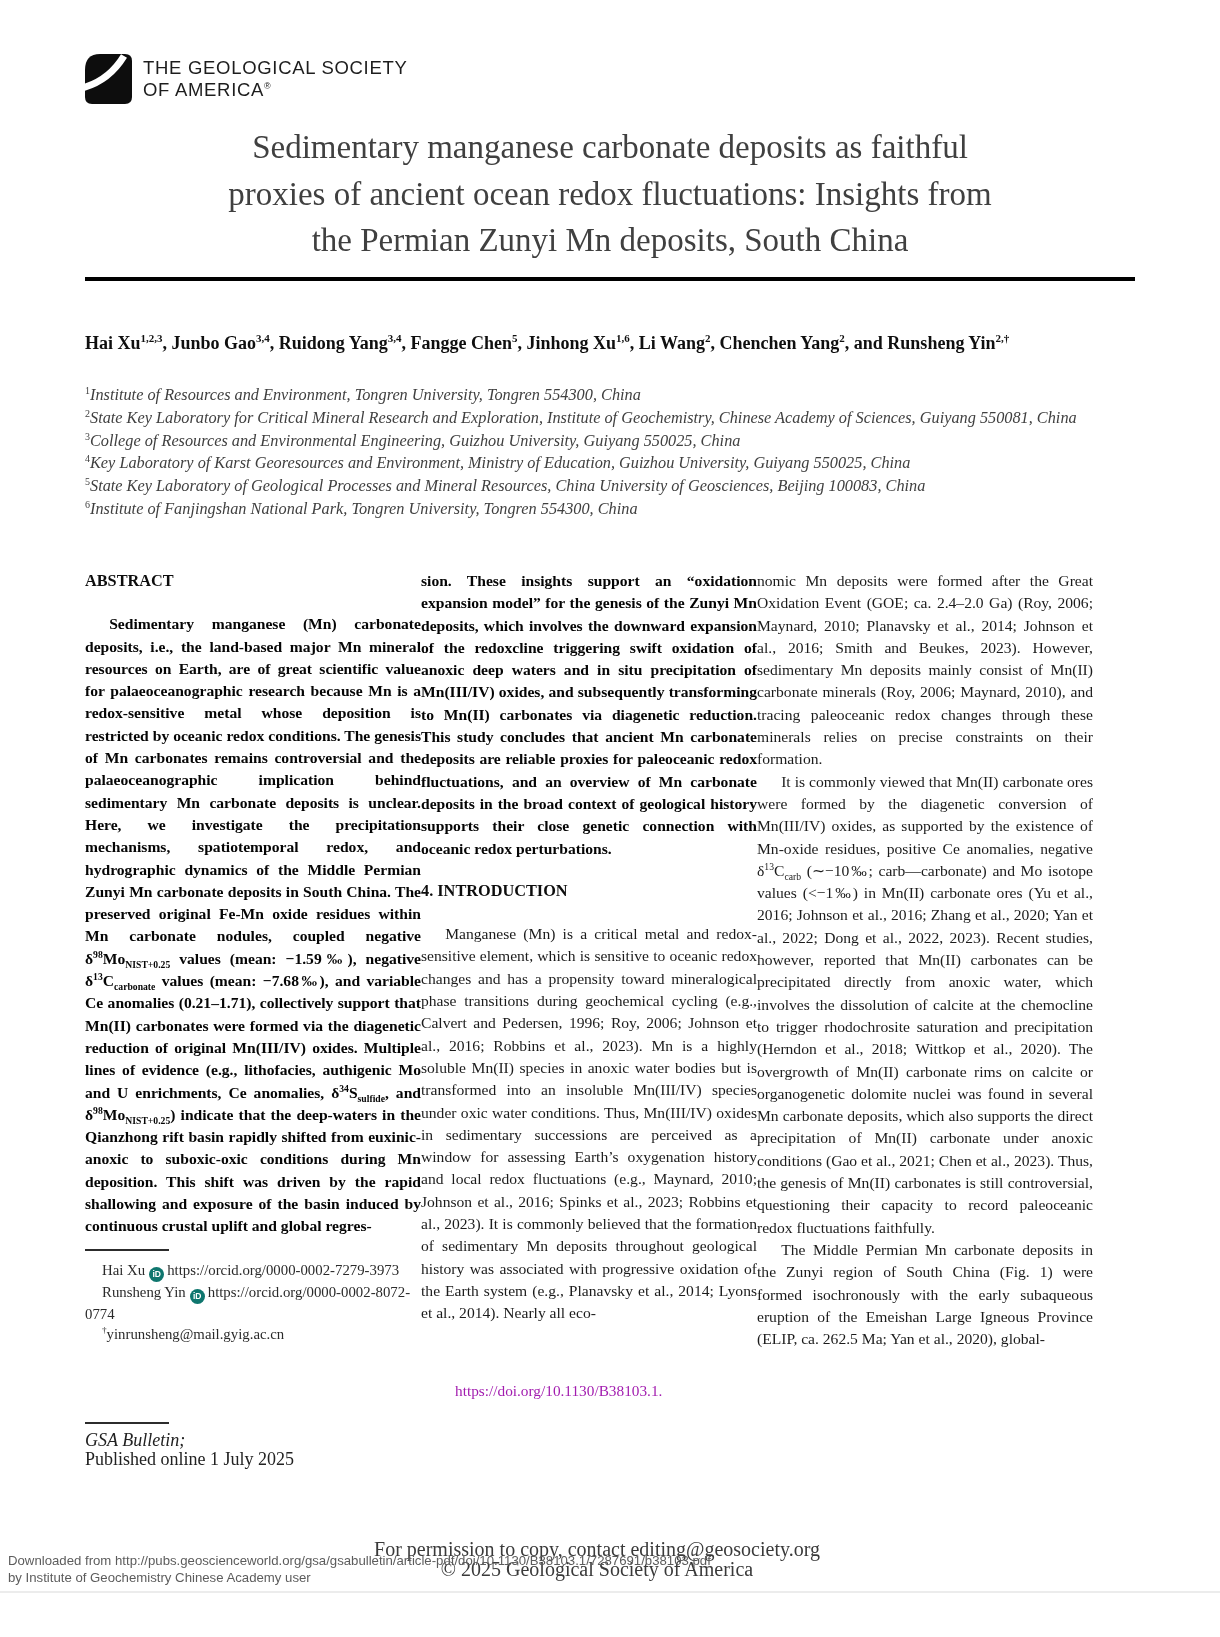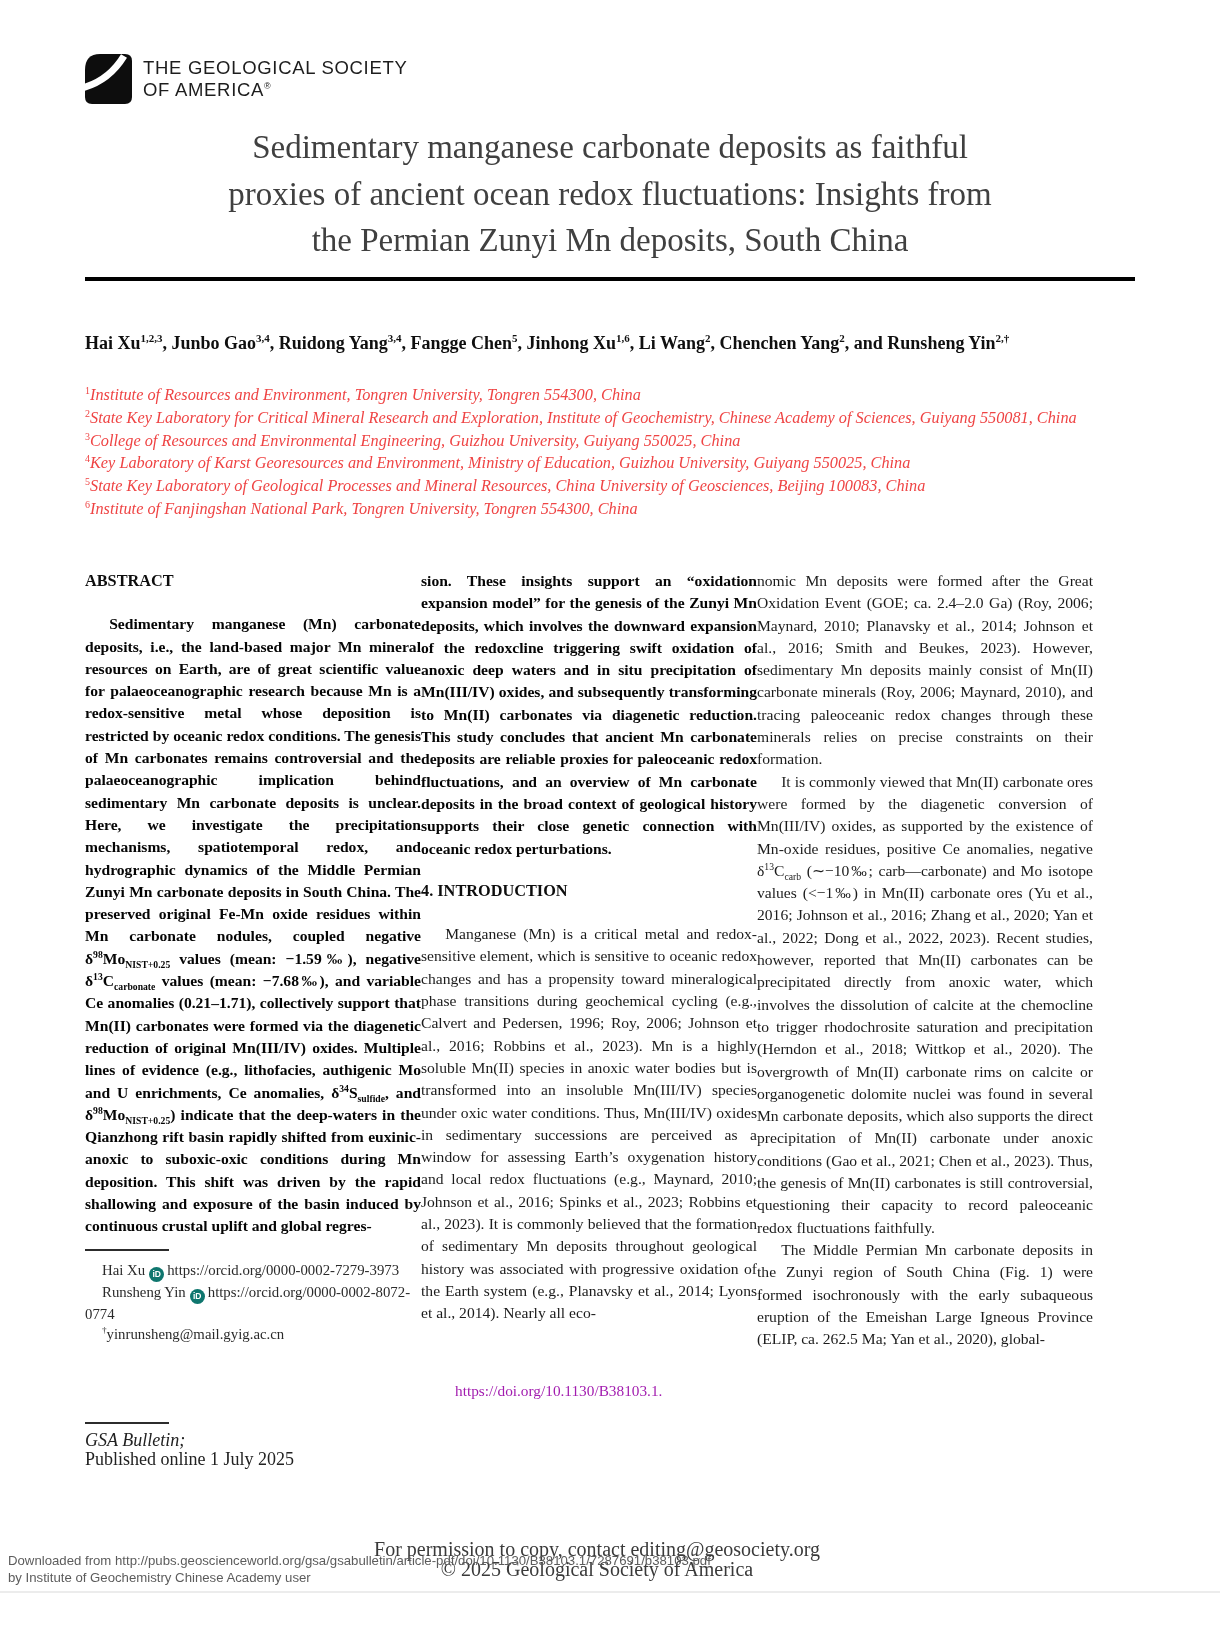--- a/index.html
+++ b/index.html
@@ -29,21 +29,21 @@
   .title-rule { position:absolute; top:277px; left:85px; width:1050px; height:4px; background:#000; }
 
   
   .authors {
     position:absolute; top:330px; left:85px; width:1050px;
     font-weight:700; font-size:18px; line-height:26px; color:#0f0f0f;
   }
   .authors sup { font-size:11px; }
   .affiliations {
     position:absolute; top:384px; left:85px; width:1048px;
-    font-style:italic; font-size:16.3px; line-height:22.8px; color:#ef4444;
+    font-style:italic; font-size:16.3px; line-height:22.8px; color:#404040;
   }
   .affiliation { padding-left:10px; text-indent:-10px; }
   .affiliations sup { font-size:10px; font-style:normal; }
 
   
   .columns {
     position:absolute; top:570px; left:85px; width:1050px;
     display:grid; grid-template-columns:336px 336px 336px; 
     font-size:15.6px; line-height:22.3px; text-align:justify; color:#1b1b1b;
   }

